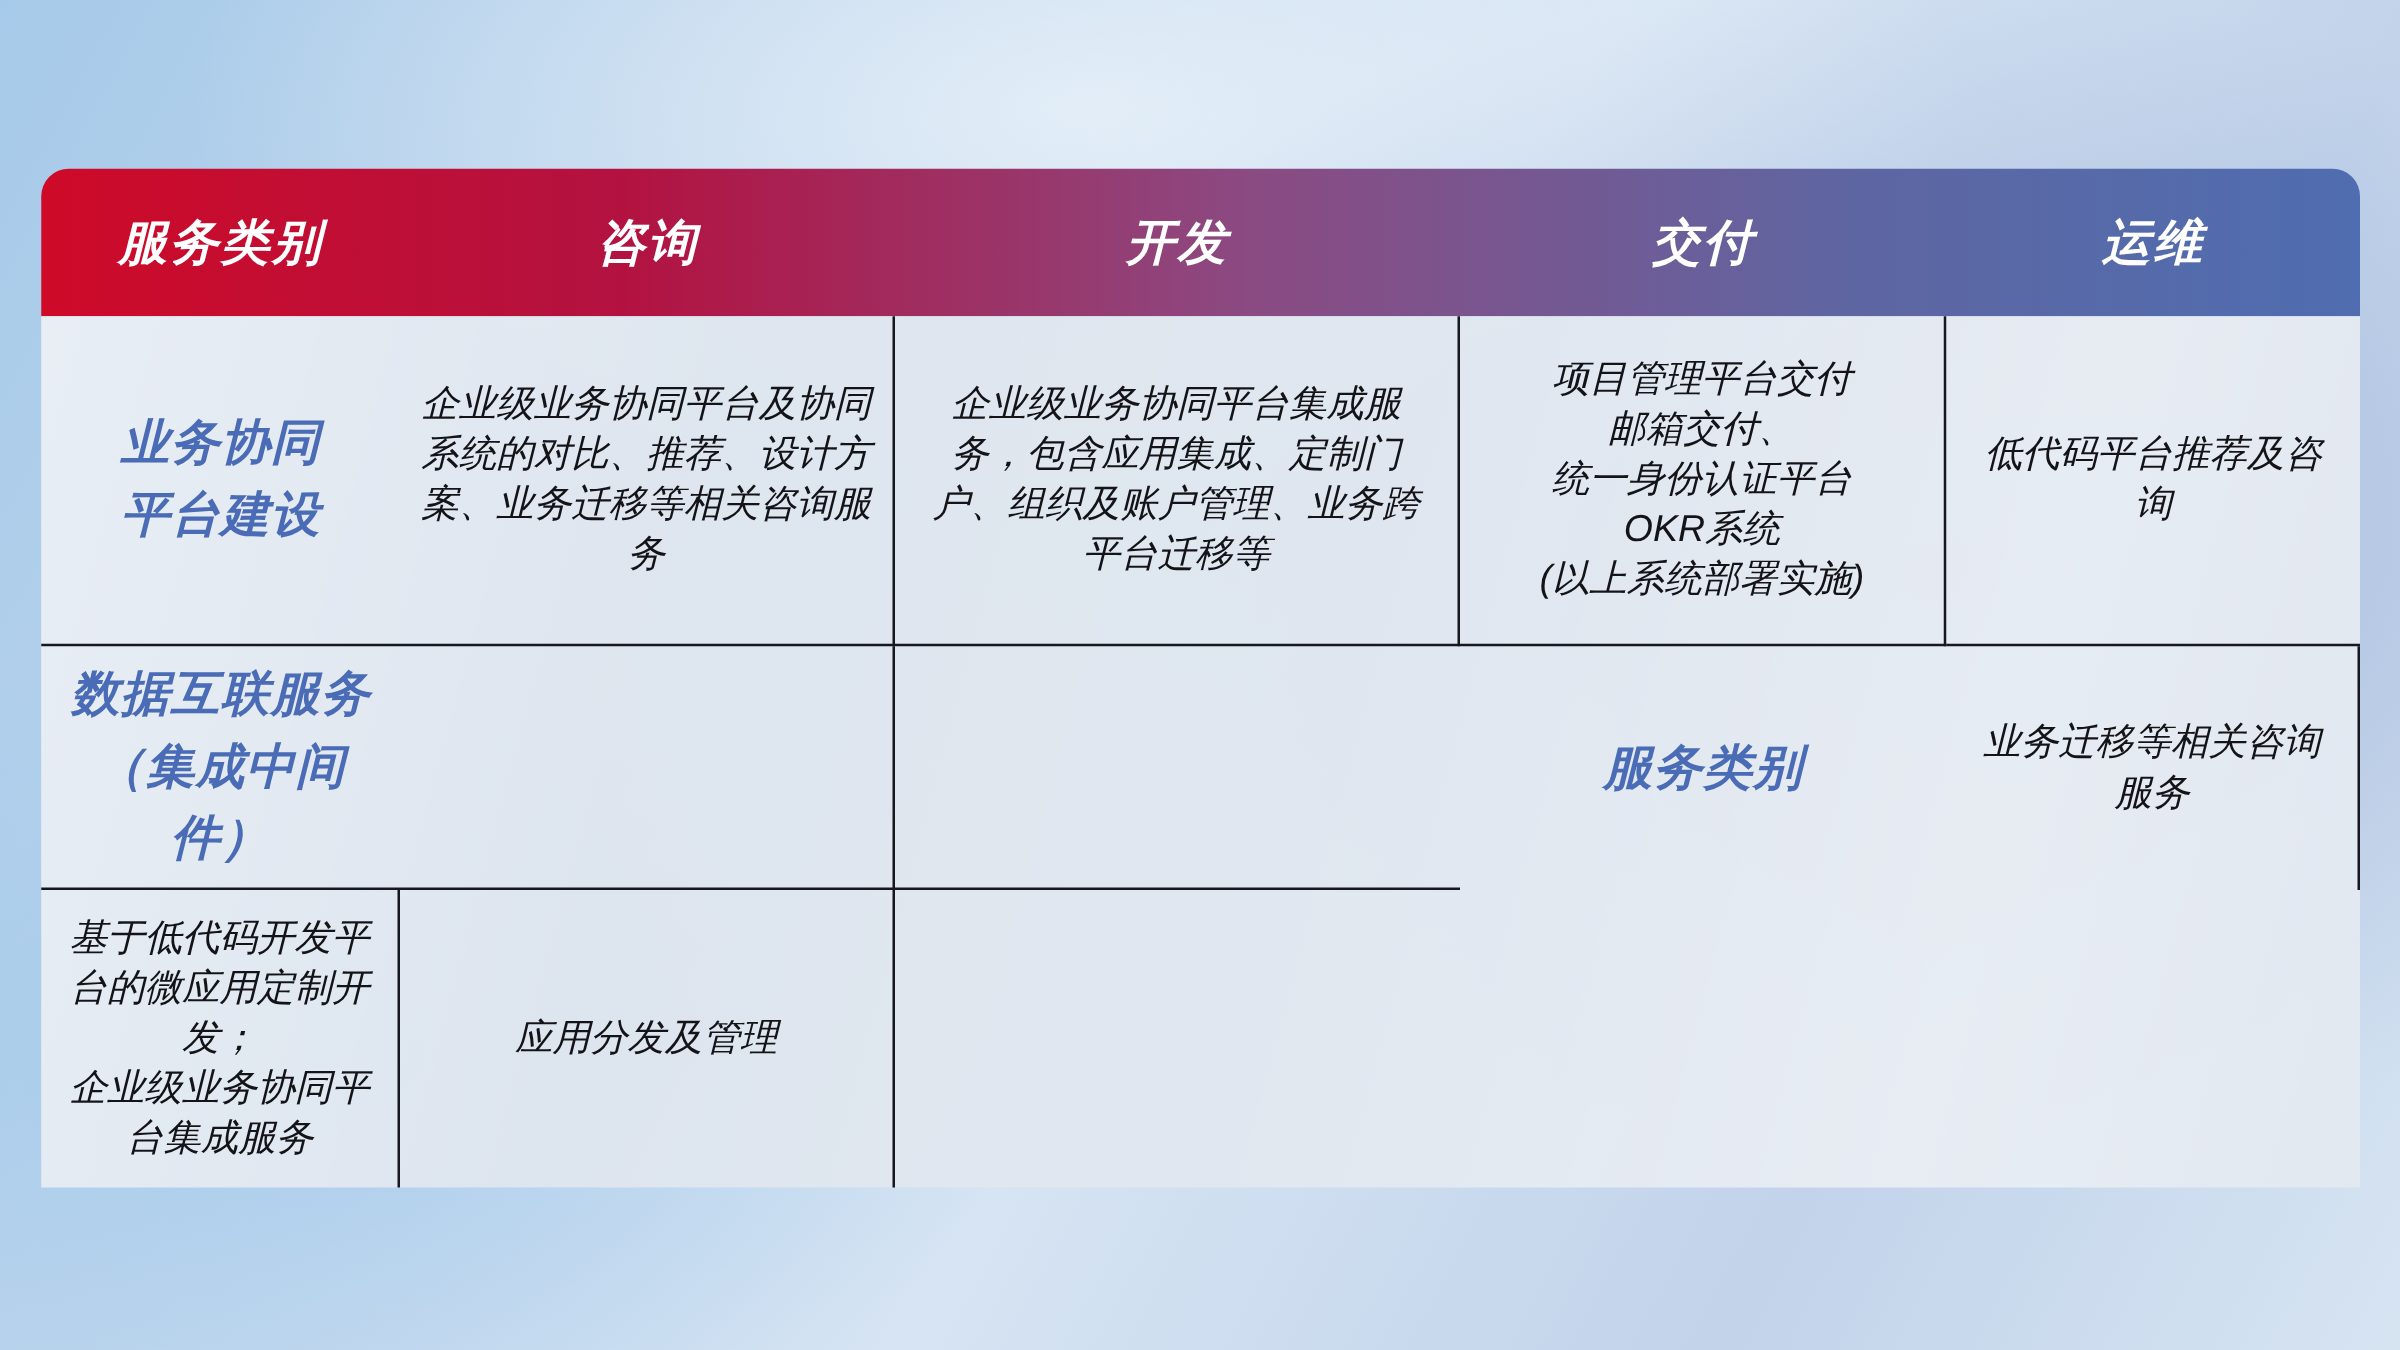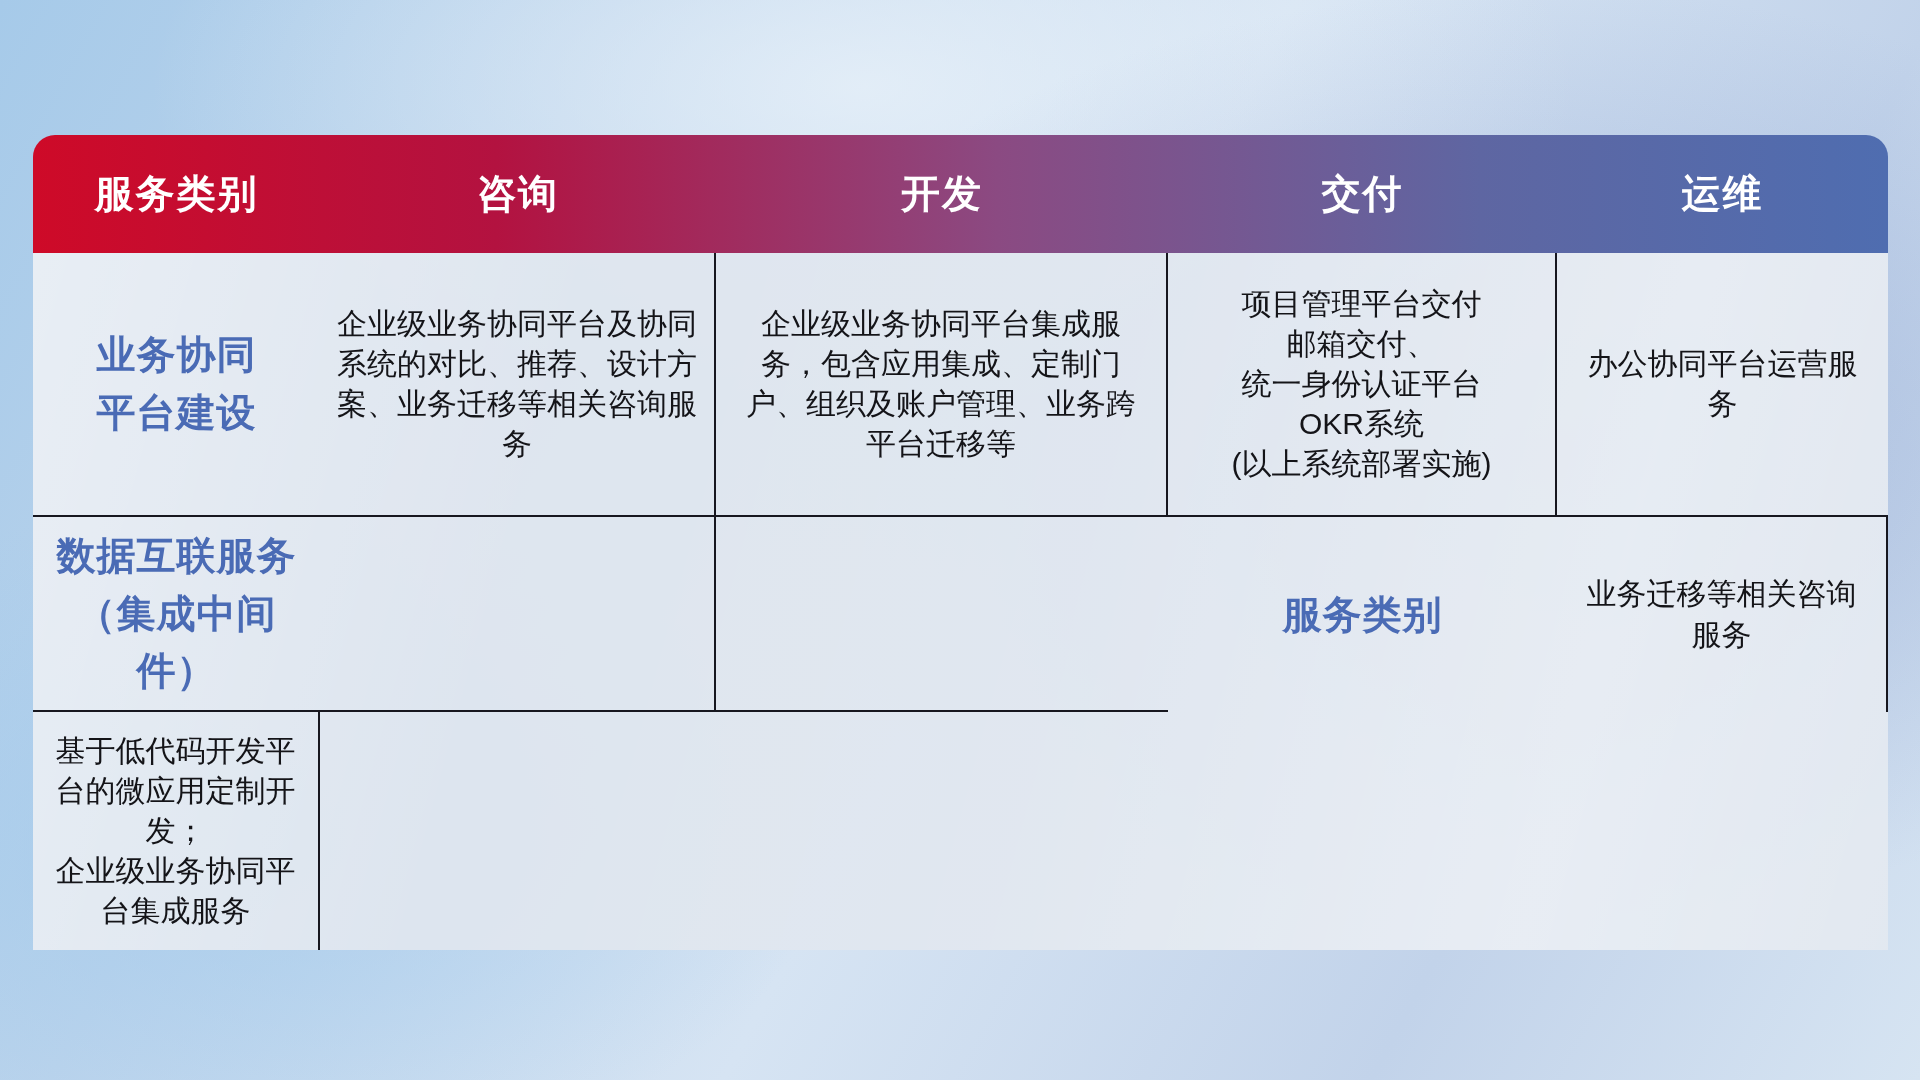--- a/index.html
+++ b/index.html
@@ -7,20 +7,21 @@
     width: 1920px; height: 1080px; overflow: hidden;
     font-family: "Liberation Sans", sans-serif;
   }
   .stage {
     position: relative; width: 1920px; height: 1080px;
     background:
       radial-gradient(1300px 750px at 80% 42%, rgba(128,152,203,0.45), rgba(128,152,203,0) 62%),
       radial-gradient(1000px 560px at 12% 78%, rgba(162,202,236,0.70), rgba(162,202,236,0) 60%),
       radial-gradient(1100px 500px at 45% 8%, rgba(235,243,250,0.75), rgba(235,243,250,0) 65%),
       linear-gradient(118deg, #a6cae9 0%, #bcd4ec 25%, #d6e4f3 52%, #c2d3ea 78%, #d6e4f2 100%);
+    font-style: italic;
   }
   .service-table {
     position: absolute; left: 33px; top: 135px; width: 1855px; height: 815px;
   }
   .thead {
     display: flex; height: 118px;
     border-radius: 22px 22px 0 0;
     background: linear-gradient(90deg, #ce0a28 0%, #b31240 25%, #8b4a82 52%, #5e66a2 78%, #4f6db0 100%);
   }
   .th {
@@ -70,28 +71,29 @@
 
       <div class="cell cat hline">业务协同
 平台建设</div>
       <div class="cell vline hline">企业级业务协同平台及协同系统的对比、推荐、设计方案、业务迁移等相关咨询服务</div>
       <div class="cell vline hline">企业级业务协同平台集成服务，包含应用集成、定制门户、组织及账户管理、业务跨平台迁移等</div>
       <div class="cell vline hline">项目管理平台交付
 邮箱交付、
 统一身份认证平台
 OKR系统
 (以上系统部署实施)</div>
-      <div class="cell hline">办公协同平台运营服务</div>
+      <div class="cell hline">低代码平台推荐及咨询</div>
 
       <div class="cell cat hline">数据互联服务
 （集成中间件）</div>
       <div class="cell vline hline"></div>
       <div class="cell hline"></div>
 
       <div class="cell cat">服务类别</div>
       <div class="cell vline">业务迁移等相关咨询服务</div>
       <div class="cell vline">基于低代码开发平台的微应用定制开发；
 企业级业务协同平台集成服务</div>
+      <div class="cell vline">应用分发及管理</div>
       <div class="cell"></div>
     </div>
 
   </div>
 </div>
 
 </body></html>

